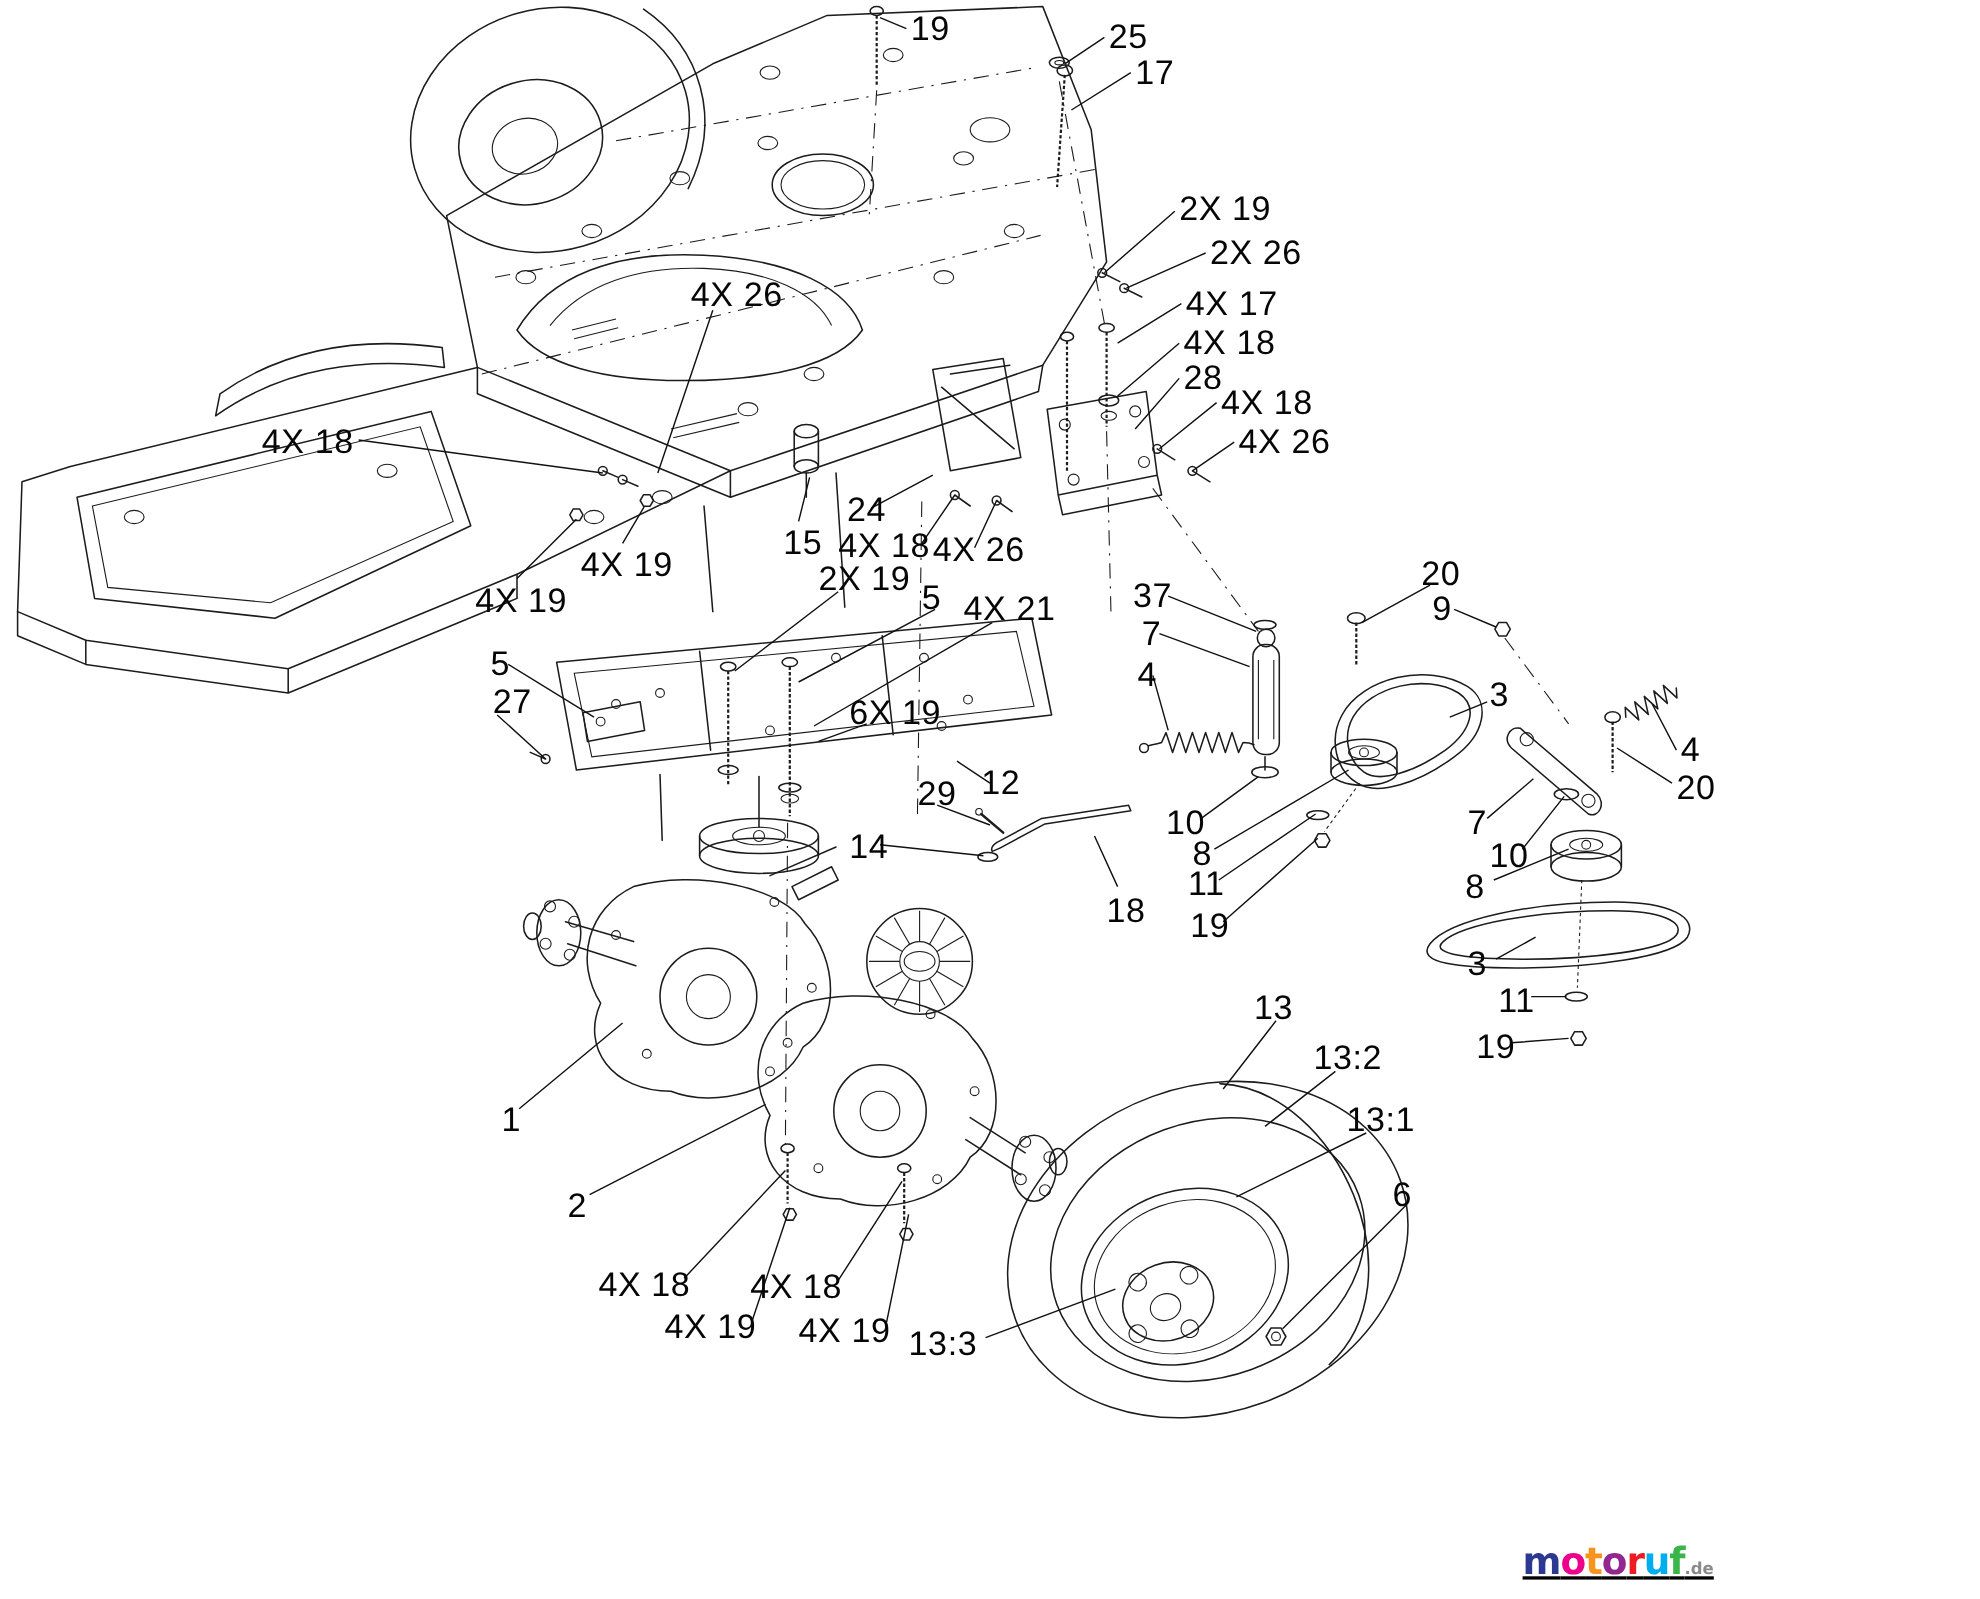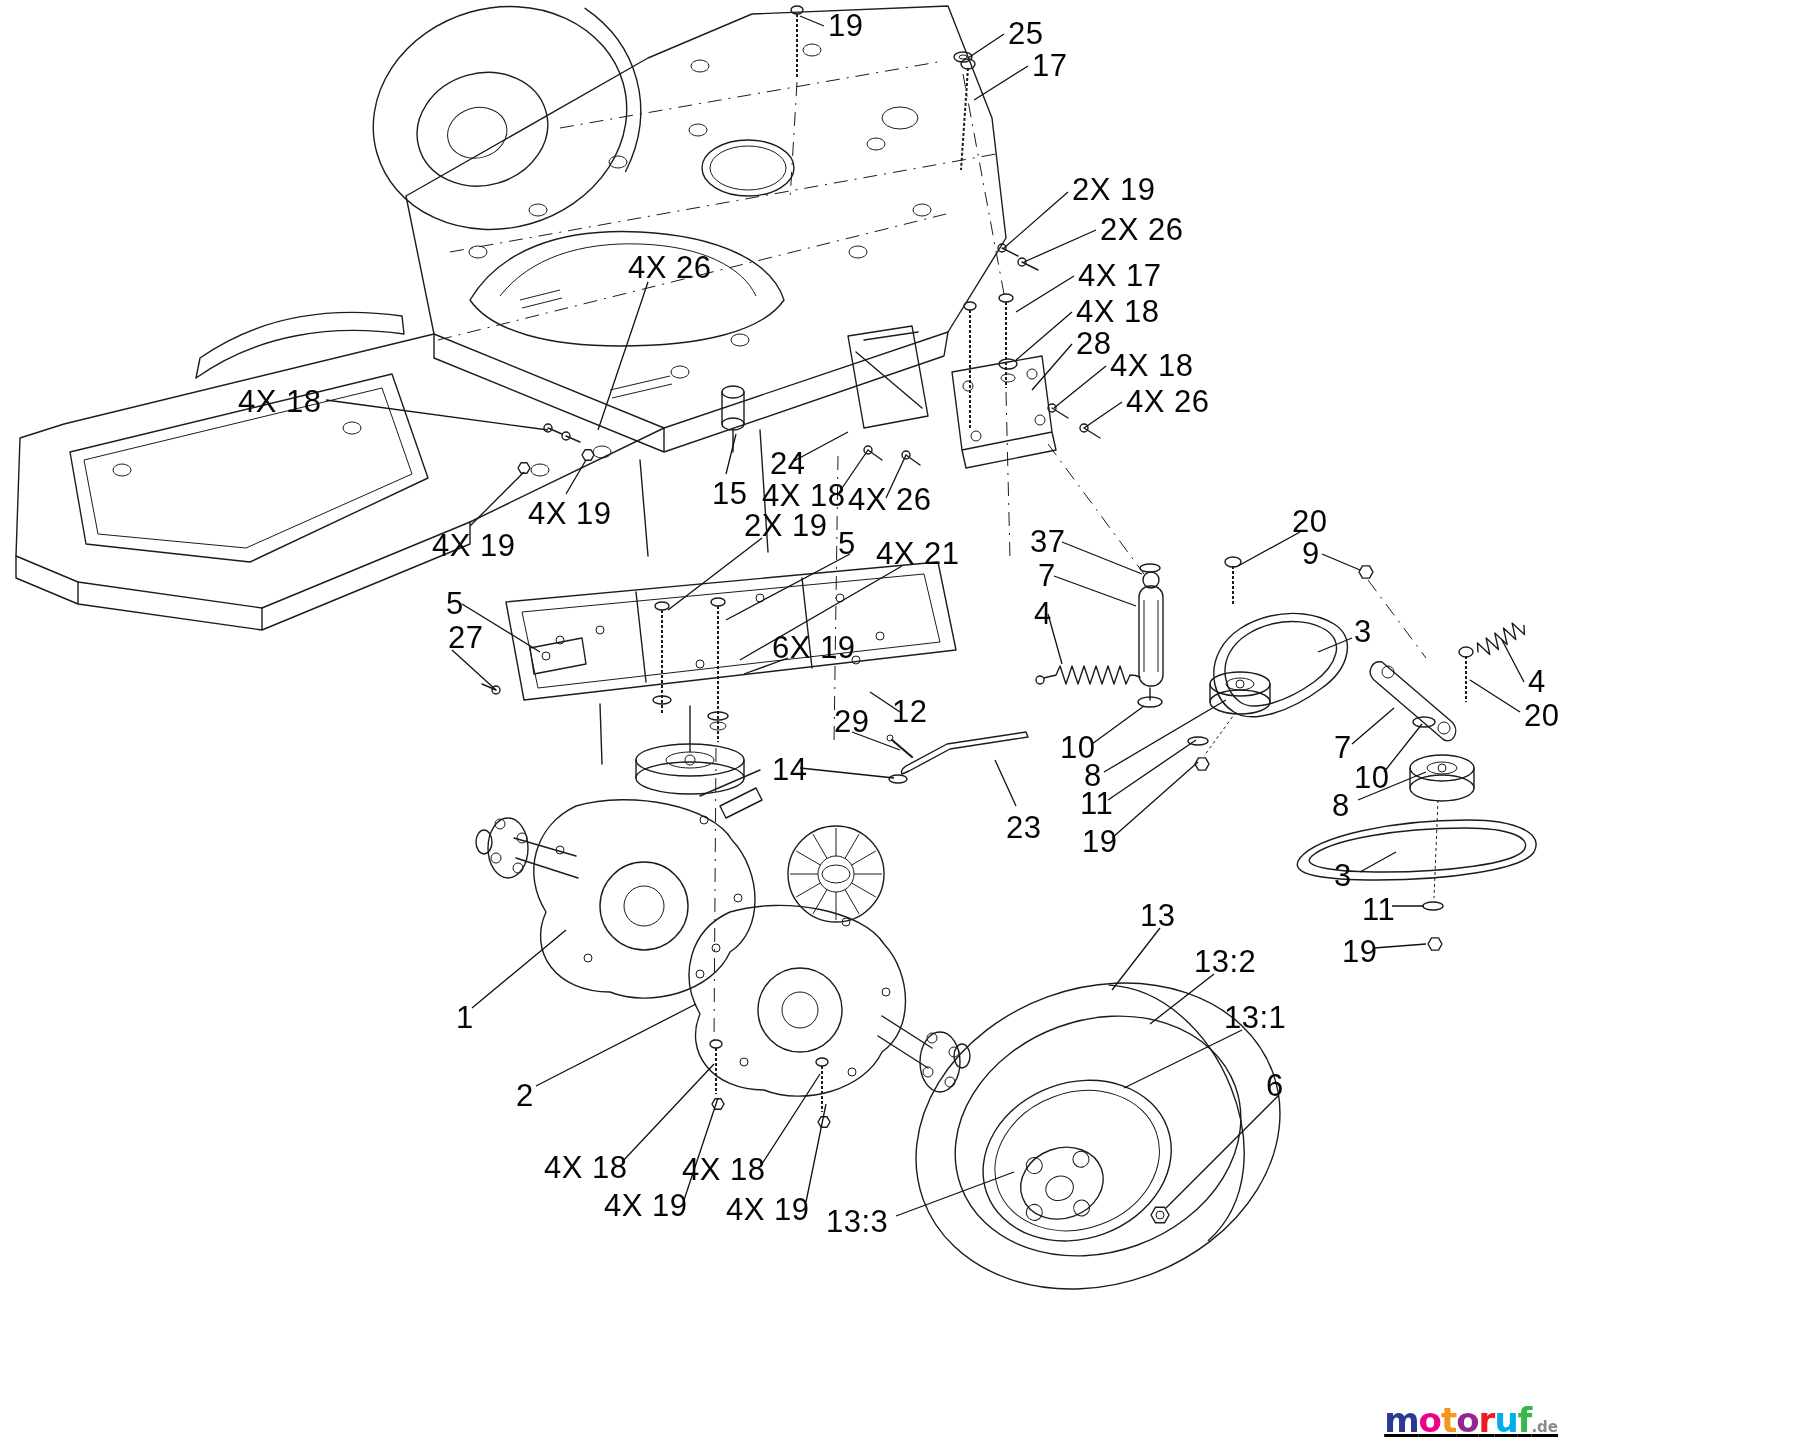--- a/index.html
+++ b/index.html
@@ -298,21 +298,21 @@
   <div class="callout" style="left:848px;top:482px">4X 26</div>
   <div class="callout" style="left:744px;top:508px">2X 19</div>
   <div class="callout" style="left:838px;top:526px">5</div>
   <div class="callout" style="left:876px;top:536px">4X 21</div>
   <div class="callout" style="left:446px;top:586px">5</div>
   <div class="callout" style="left:448px;top:620px">27</div>
   <div class="callout" style="left:772px;top:630px">6X 19</div>
   <div class="callout" style="left:892px;top:694px">12</div>
   <div class="callout" style="left:834px;top:704px">29</div>
   <div class="callout" style="left:772px;top:752px">14</div>
-  <div class="callout" style="left:1006px;top:810px">23</div>
+  <div class="callout" style="left:1006px;top:810px">18</div>
   <div class="callout" style="left:1030px;top:524px">37</div>
   <div class="callout" style="left:1038px;top:558px">7</div>
   <div class="callout" style="left:1034px;top:596px">4</div>
   <div class="callout" style="left:1292px;top:504px">20</div>
   <div class="callout" style="left:1302px;top:536px">9</div>
   <div class="callout" style="left:1354px;top:614px">3</div>
   <div class="callout" style="left:1528px;top:664px">4</div>
   <div class="callout" style="left:1524px;top:698px">20</div>
   <div class="callout" style="left:1334px;top:730px">7</div>
   <div class="callout" style="left:1060px;top:730px">10</div>

